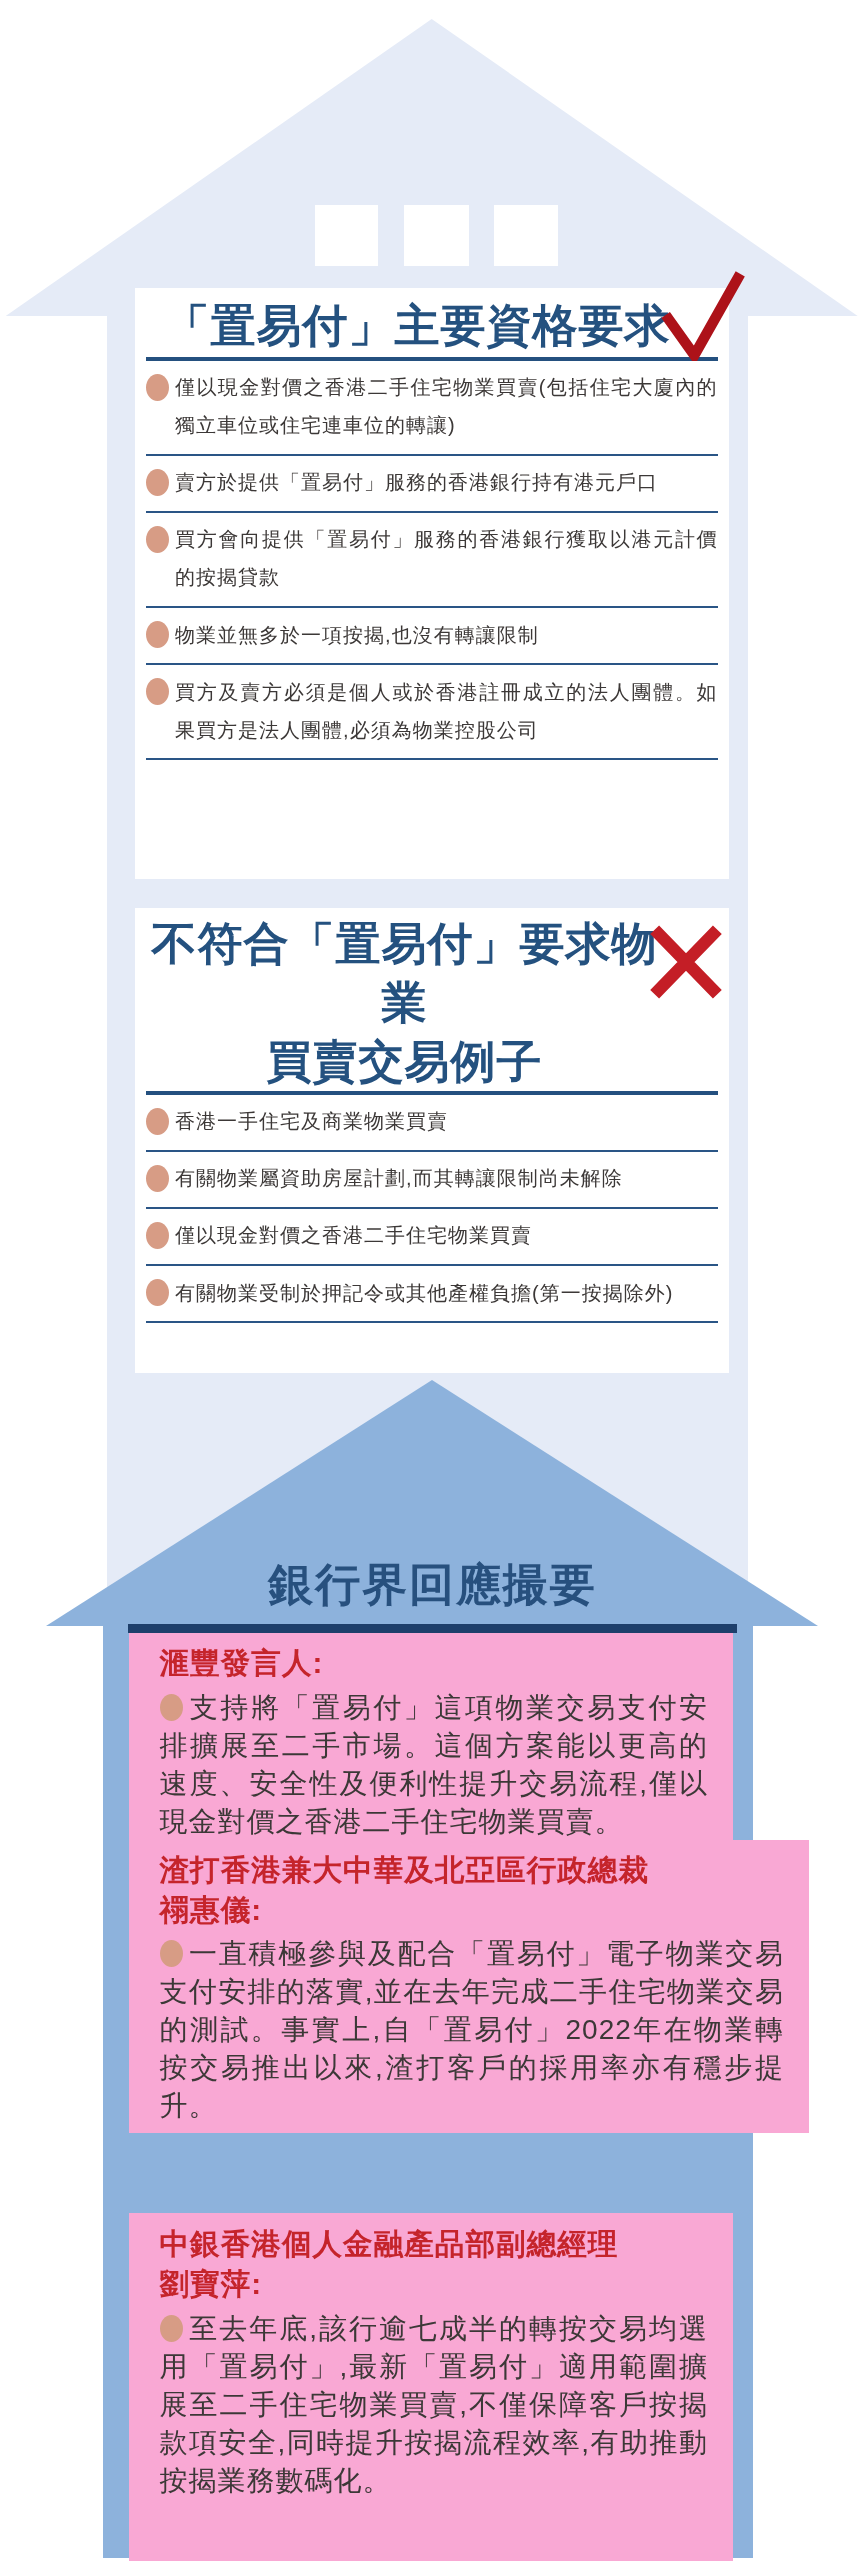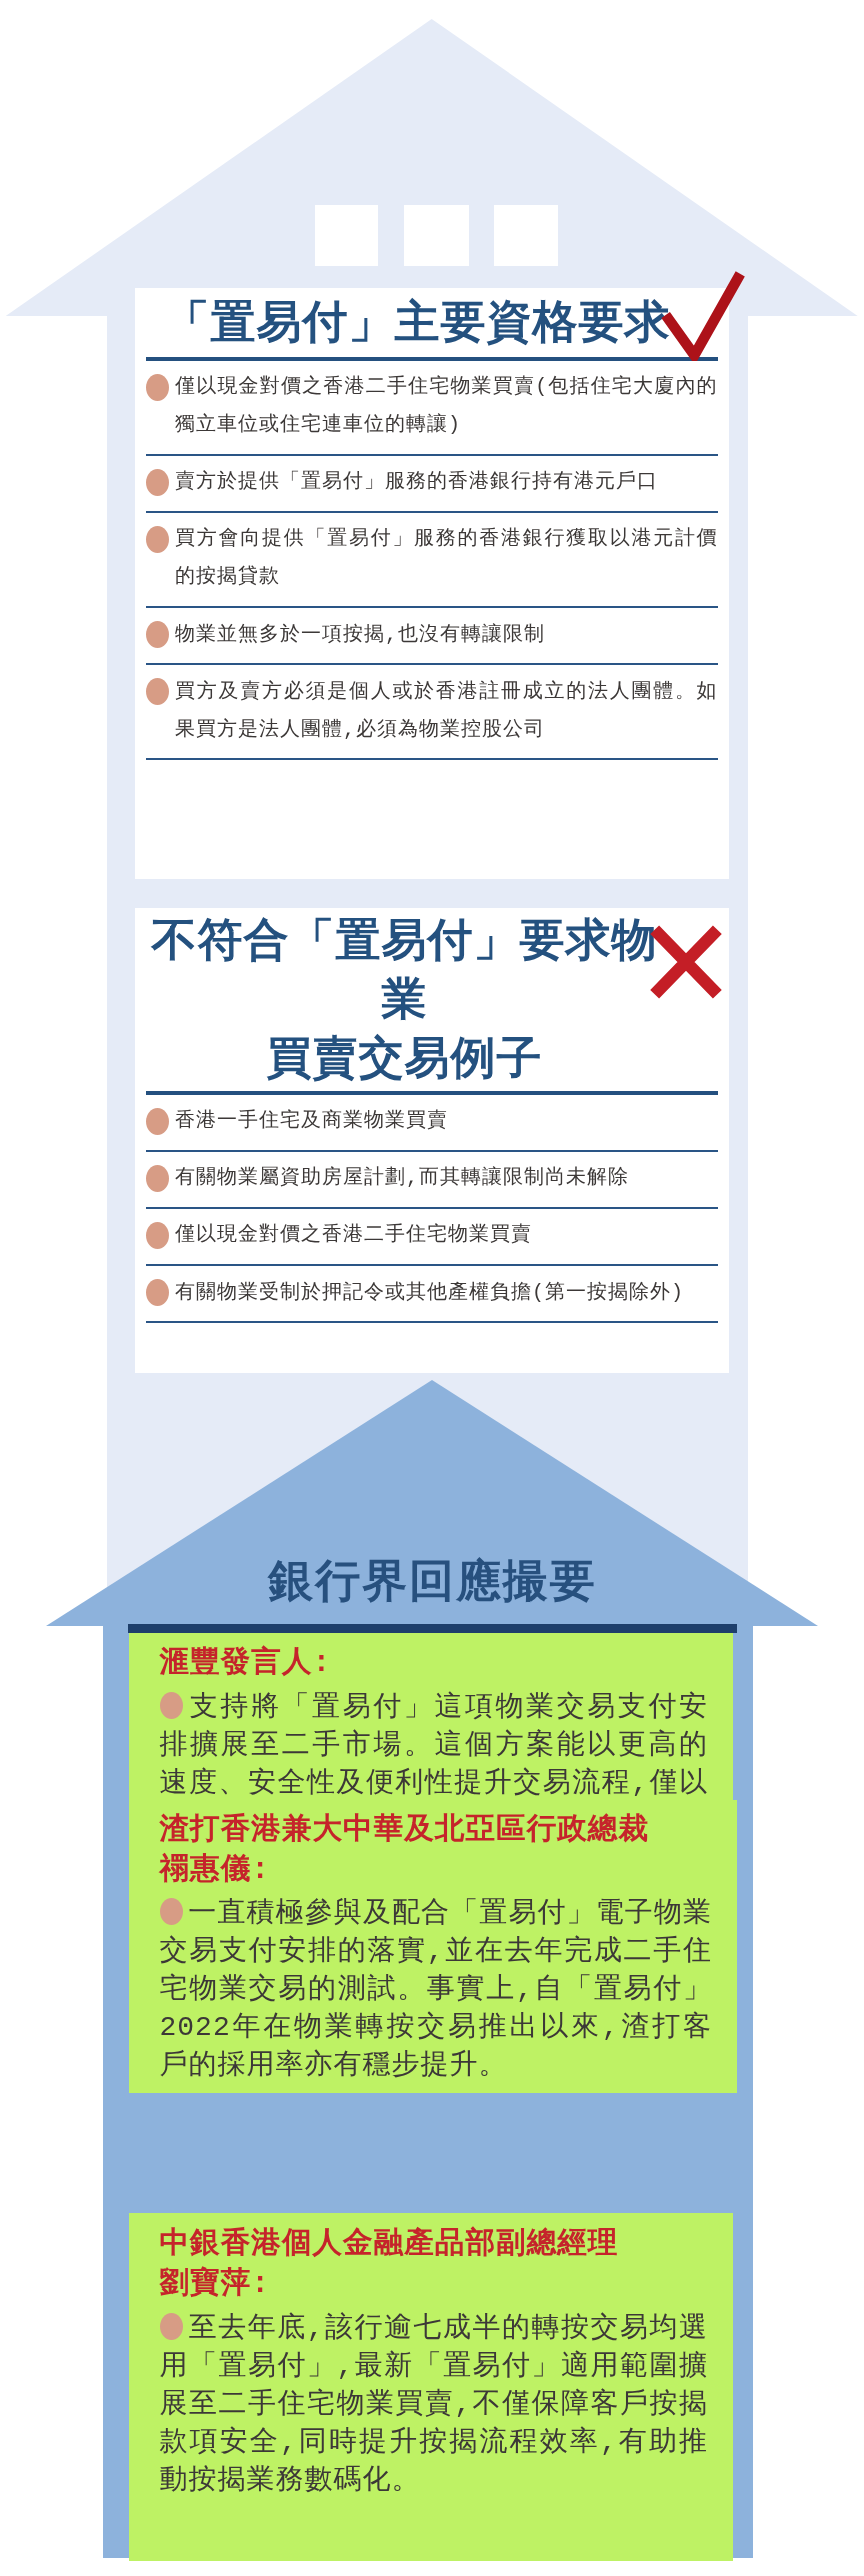--- a/index.html
+++ b/index.html
@@ -1,21 +1,21 @@
 <!DOCTYPE html>
 <html><head>
 <meta charset="utf-8">
 <style>
   html,body{margin:0;padding:0;background:#ffffff;}
   .page{
     position:relative;
     width:865px;height:2576px;
     margin:0 auto;
     background:#ffffff;
-    font-family:Liberation Mono, monospace;
+    font-family:Liberation Sans, sans-serif;
     overflow:hidden;
   }
   .abs{position:absolute;}
   
   .roof1{
     left:5.7px;top:19px;width:852px;height:297px;
     background:#e5ebf7;
     clip-path:polygon(50% 0,100% 100%,0 100%);
     z-index:1;
   }
@@ -78,21 +78,21 @@
     text-align:center;
     color:#27507e;
     font-weight:bold;
     font-size:45px;
     line-height:53px;
     letter-spacing:1.9px;
     z-index:3;
   }
   
   .bank-card{
-    background:#bef264;
+    background:#f9a8d4;
     z-index:3;
     box-sizing:border-box;
     padding:11.4px 25px 0 30.5px;
   }
   .bank-heading{
     color:#c5242b;
     font-weight:bold;
     font-size:29.6px;
     line-height:40px;
     letter-spacing:1px;
@@ -188,21 +188,21 @@
   <div class="abs roof2"></div>
   <div class="abs body2"></div>
   <div class="abs banner-title">銀行界回應撮要</div>
   <div class="abs navy-bar"></div>
 
   <section class="abs bank-card" style="left:129px;top:1632px;width:604px;height:236px;">
     <h3 class="bank-heading">滙豐發言人:</h3>
     <p class="bank-text"><span class="dot-inline"></span><span>支持將「置易付」這項物業交易支付安排擴展至二手市場。這個方案能以更高的速度、安全性及便利性提升交易流程,僅以現金對價之香港二手住宅物業買賣。</span></p>
   </section>
 
-  <section class="abs bank-card" style="left:129px;top:1800px;width:608px;height:293px;padding-top:9.5px;">
+  <section class="abs bank-card" style="left:129px;top:1840px;width:680px;height:293px;padding-top:9.5px;">
     <h3 class="bank-heading">
       <div>渣打香港兼大中華及北亞區行政總裁</div>
       <div>禤惠儀:</div>
     </h3>
     <p class="bank-text"><span class="dot-inline"></span><span>一直積極參與及配合「置易付」電子物業交易支付安排的落實,並在去年完成二手住宅物業交易的測試。事實上,自「置易付」2022年在物業轉按交易推出以來,渣打客戶的採用率亦有穩步提升。</span></p>
   </section>
 
   <section class="abs bank-card" style="left:129px;top:2213px;width:604px;height:348px;">
     <h3 class="bank-heading">
       <div>中銀香港個人金融產品部副總經理</div>

